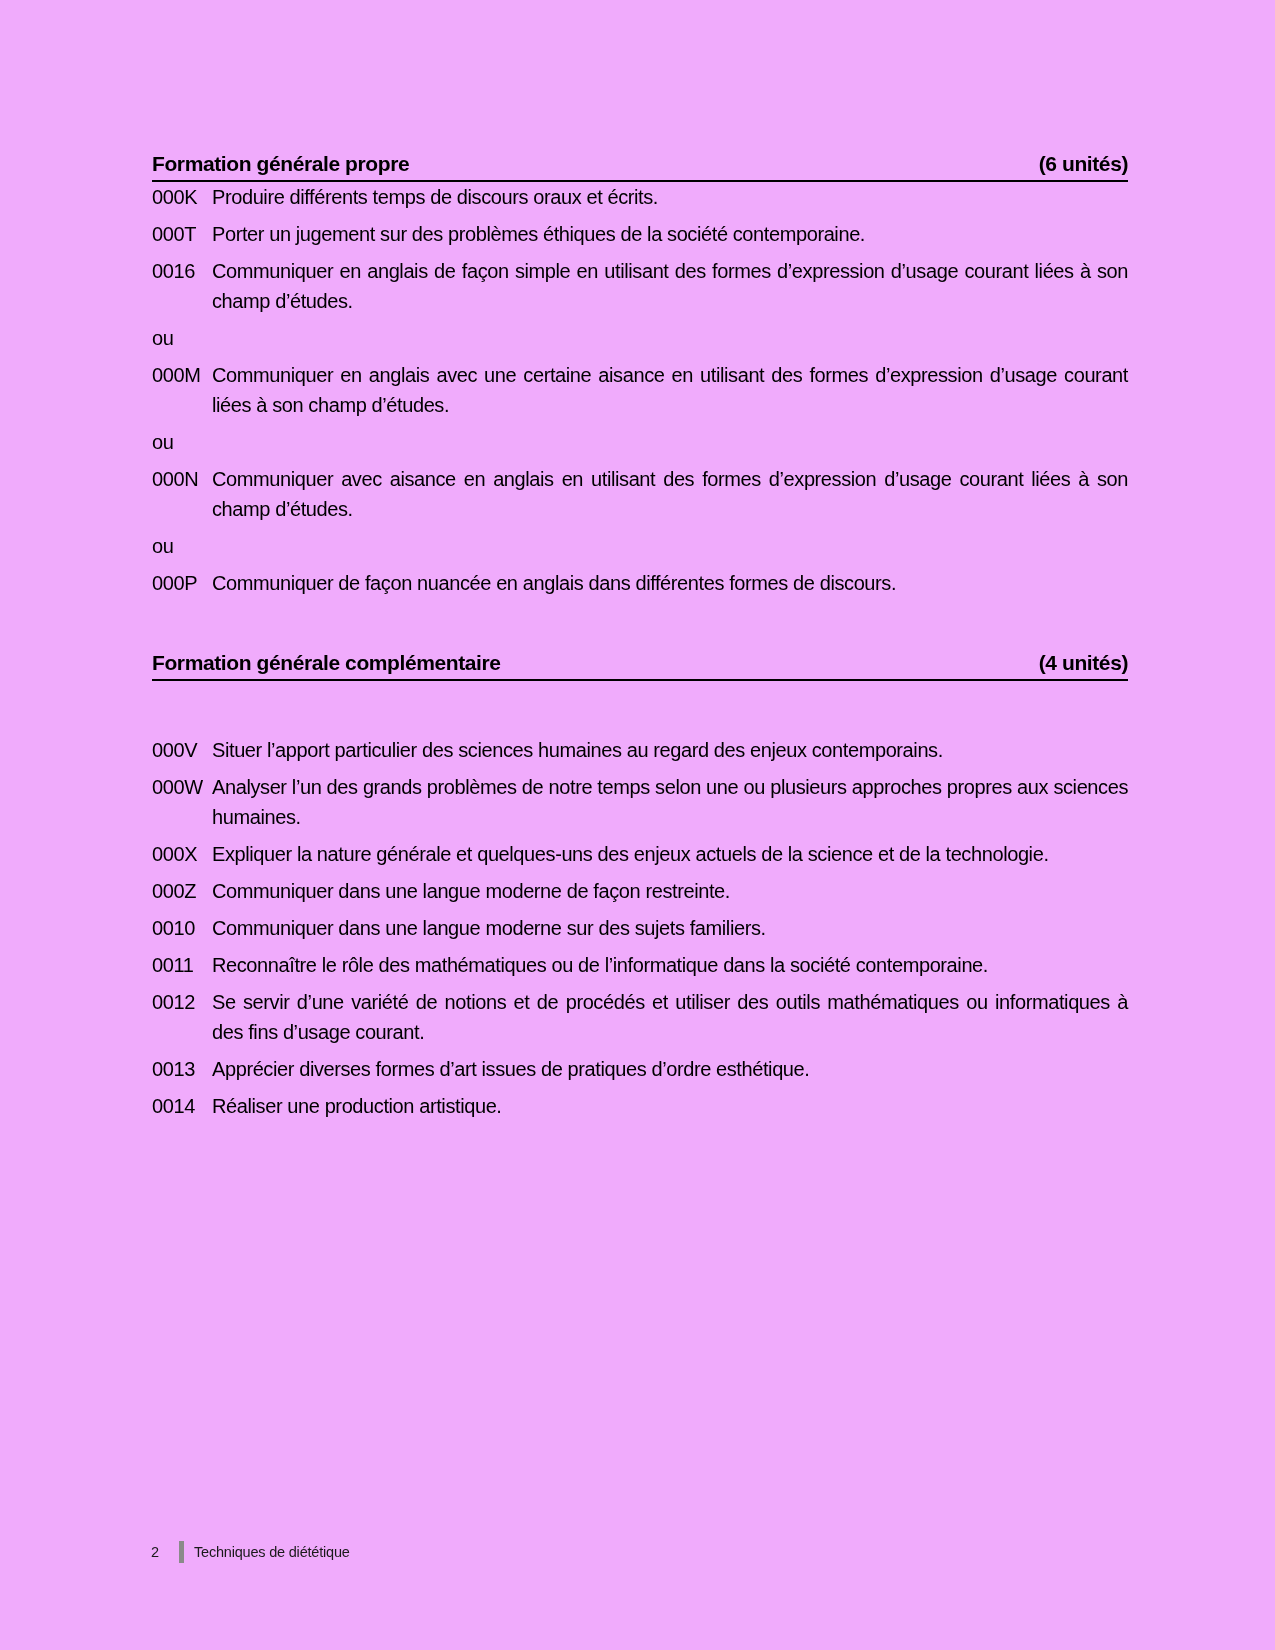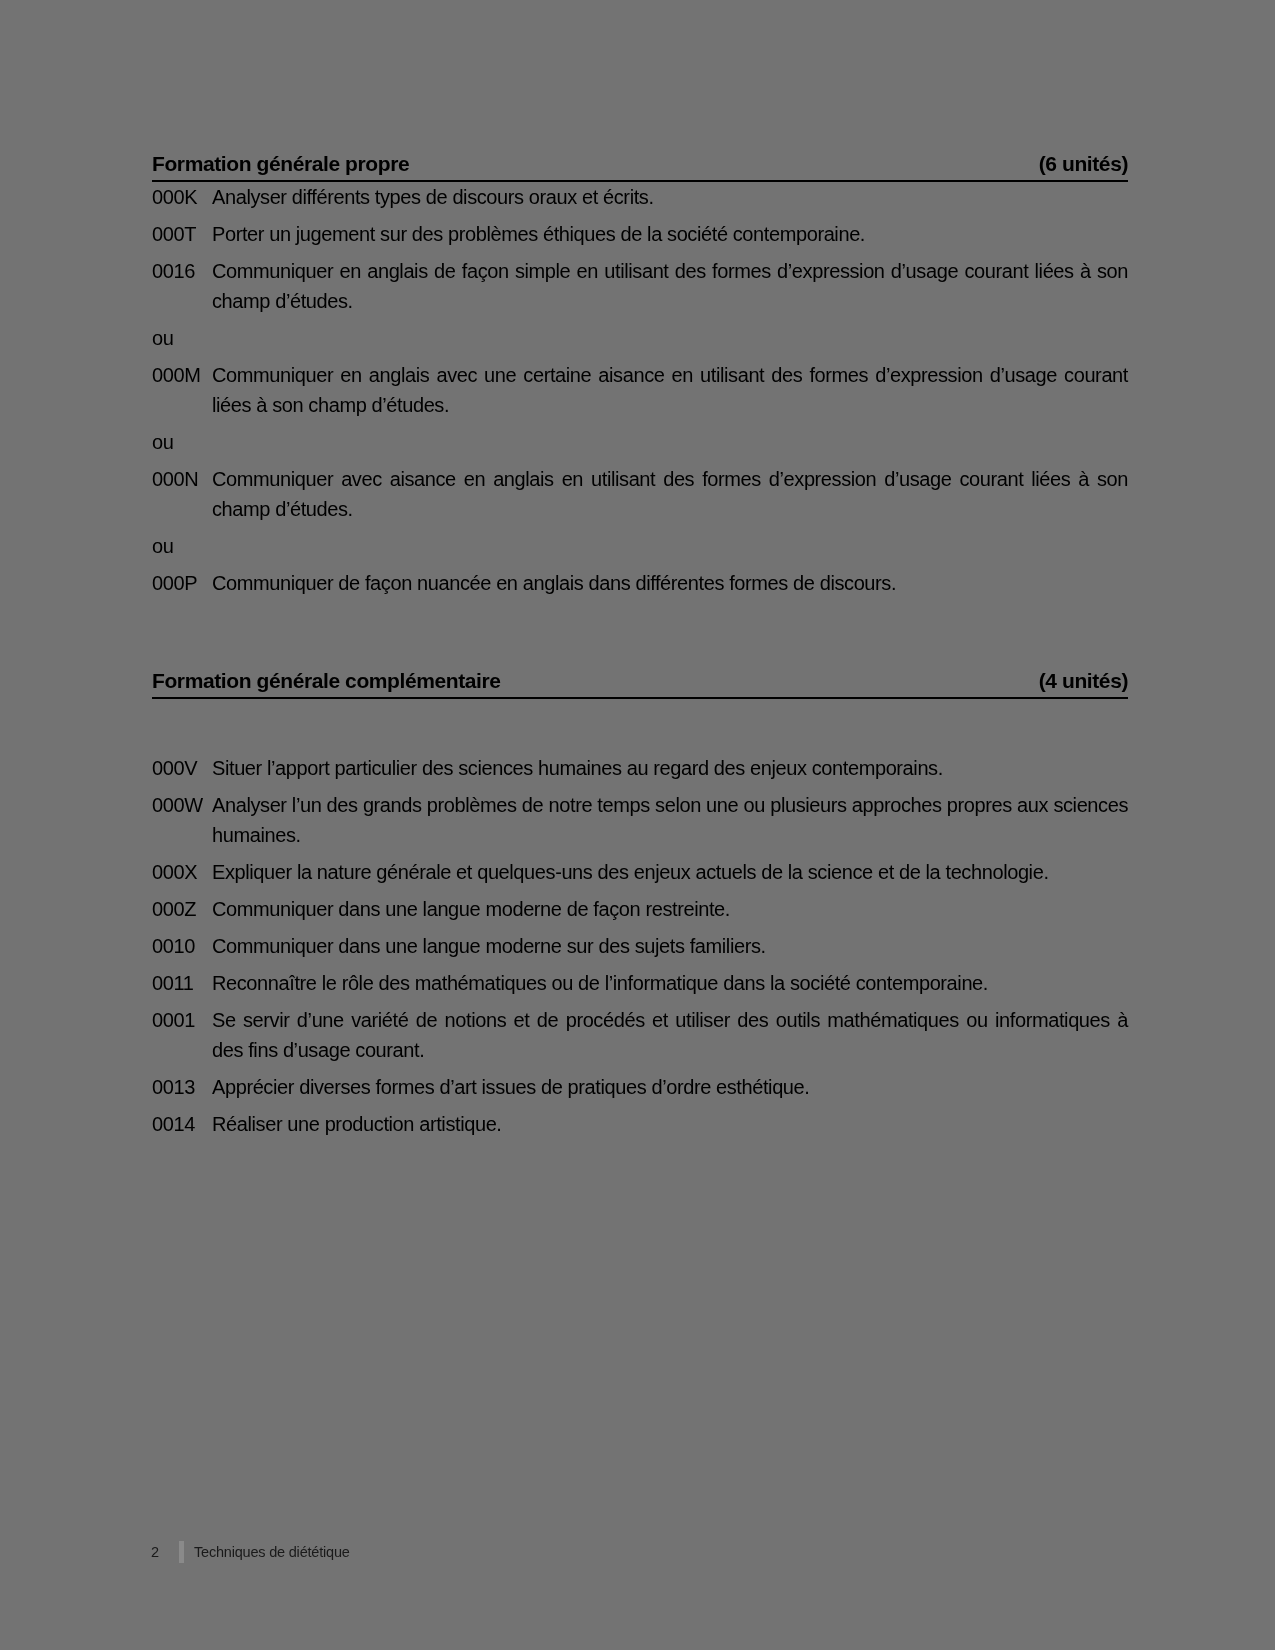--- a/index.html
+++ b/index.html
@@ -1,21 +1,21 @@
 <!DOCTYPE html>
 <html><head>
 <meta charset="utf-8">
 <style>
   html, body { margin: 0; padding: 0; background: #ffffff; }
 
   .page {
     position: relative;
     width: 1275px;
     height: 1650px;
-    background: #737373;
+    background: #f0abfc;
     overflow: hidden;
     font-family: "Liberation Sans", sans-serif;
     color: #000000;
   }
 
   .content {
     position: absolute;
     left: 152px;
     top: 153px;
     width: 976px;
@@ -26,21 +26,21 @@
     justify-content: space-between;
     align-items: flex-end;
     font-size: 21px;
     font-weight: bold;
     line-height: 22px;
     letter-spacing: -0.4px;
     padding-bottom: 5px;
     border-bottom: 2.5px solid #000000;
   }
 
-  .section + .section { margin-top: 72px; }
+  .section + .section { margin-top: 54px; }
 
   .items { }
   .section:nth-of-type(2) .items { margin-top: 54px; }
 
   .item {
     display: flex;
     margin-bottom: 7px;
   }
 
   .code {
@@ -87,21 +87,21 @@
 
   <main class="content" id="sections">
   <section class="section">
     <div class="section-header">
       <span class="section-title">Formation générale propre</span>
       <span class="section-units">(6 unités)</span>
     </div>
     <div class="items">
   <div class="item">
     <span class="code">000K</span>
-    <span class="desc">Analyser différents types de discours oraux et écrits.</span>
+    <span class="desc">Produire différents temps de discours oraux et écrits.</span>
   </div>
 
   <div class="item">
     <span class="code">000T</span>
     <span class="desc">Porter un jugement sur des problèmes éthiques de la société contemporaine.</span>
   </div>
 
   <div class="item">
     <span class="code">0016</span>
     <span class="desc">Communiquer en anglais de façon simple en utilisant des formes d’expression d’usage courant liées à son champ d’études.</span>
@@ -171,21 +171,21 @@
     <span class="desc">Communiquer dans une langue moderne sur des sujets familiers.</span>
   </div>
 
 
   <div class="item">
     <span class="code">0011</span>
     <span class="desc">Reconnaître le rôle des mathématiques ou de l’informatique dans la société contemporaine.</span>
   </div>
 
   <div class="item">
-    <span class="code">0001</span>
+    <span class="code">0012</span>
     <span class="desc">Se servir d’une variété de notions et de procédés et utiliser des outils mathématiques ou informatiques à des fins d’usage courant.</span>
   </div>
 
   <div class="item">
     <span class="code">0013</span>
     <span class="desc">Apprécier diverses formes d’art issues de pratiques d’ordre esthétique.</span>
   </div>
 
   <div class="item">
     <span class="code">0014</span>

